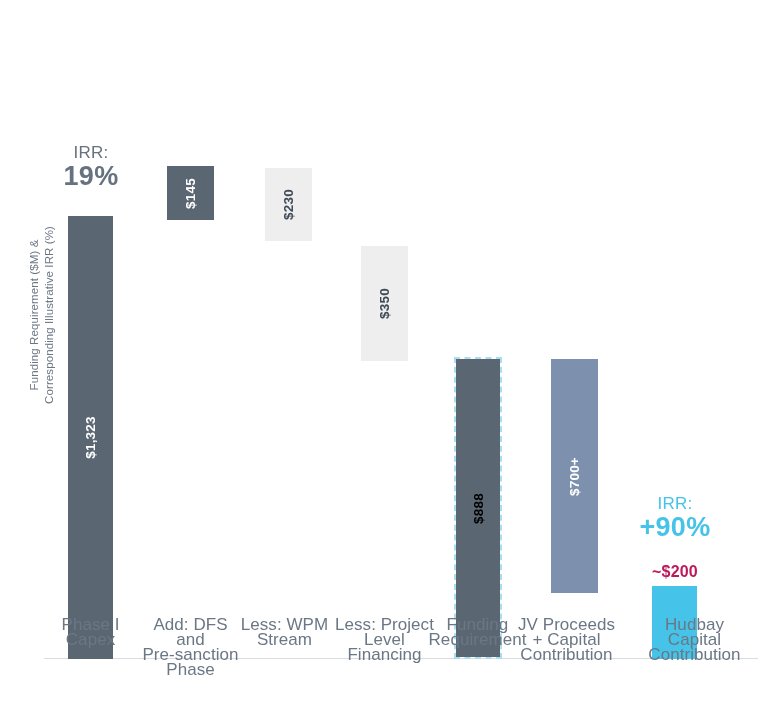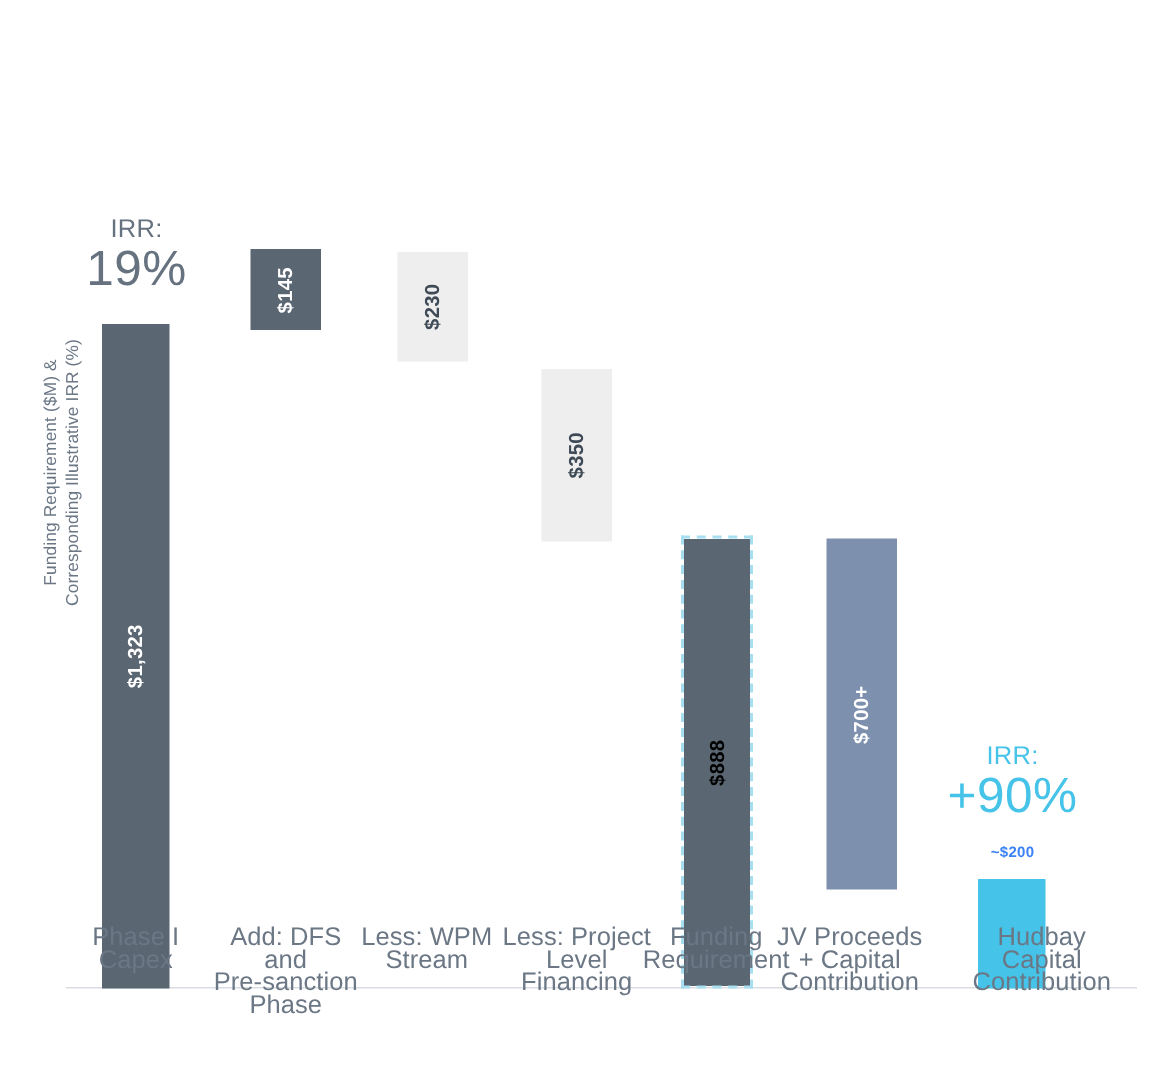--- a/index.html
+++ b/index.html
@@ -92,35 +92,36 @@
     text-align: center;
     line-height: 1.05;
   }
   .irr-annotation .irr-label {
     display: block;
     font-size: 17px;
     letter-spacing: 0.2px;
   }
   .irr-annotation .irr-value {
     display: block;
-    font-size: 33px;
+    font-size: 27px;
     letter-spacing: 0.3px;
+    font-weight: bold;
   }
   .irr-annotation.gray .irr-label,
   .irr-annotation.gray .irr-value { color: #66727f; }
 
   .irr-annotation.cyan .irr-label,
   .irr-annotation.cyan .irr-value { color: #45c3e8; }
 
   .value-label-top {
     position: absolute;
     text-align: center;
-    font-size: 10px;
+    font-size: 16px;
     font-weight: bold;
-    color: #3b82f6;
+    color: #be185d;
     letter-spacing: 0.2px;
   }
 
   
   .cat-label {
     position: absolute;
     top: 617px;
     text-align: center;
     font-size: 17px;
     line-height: 15px;

